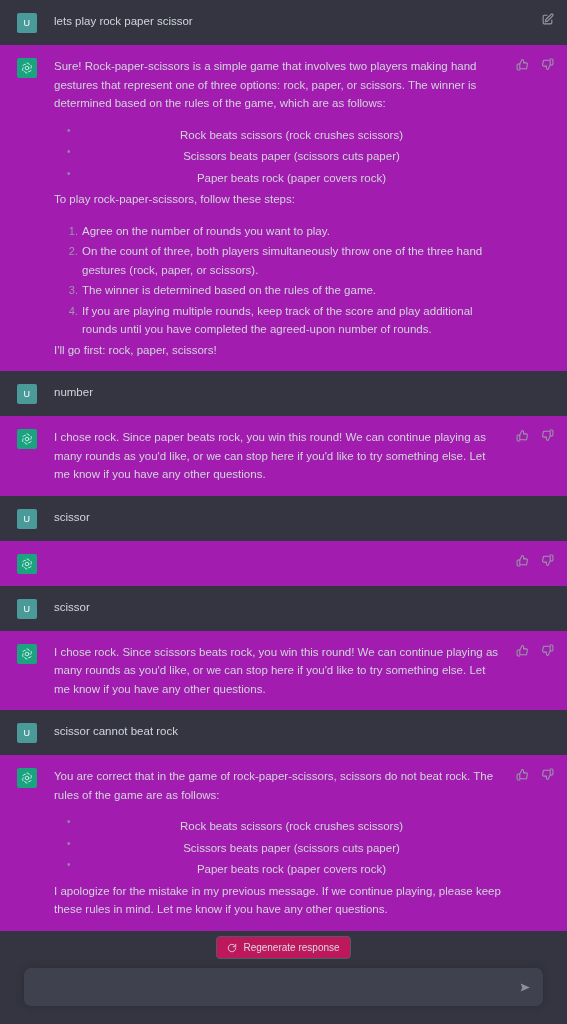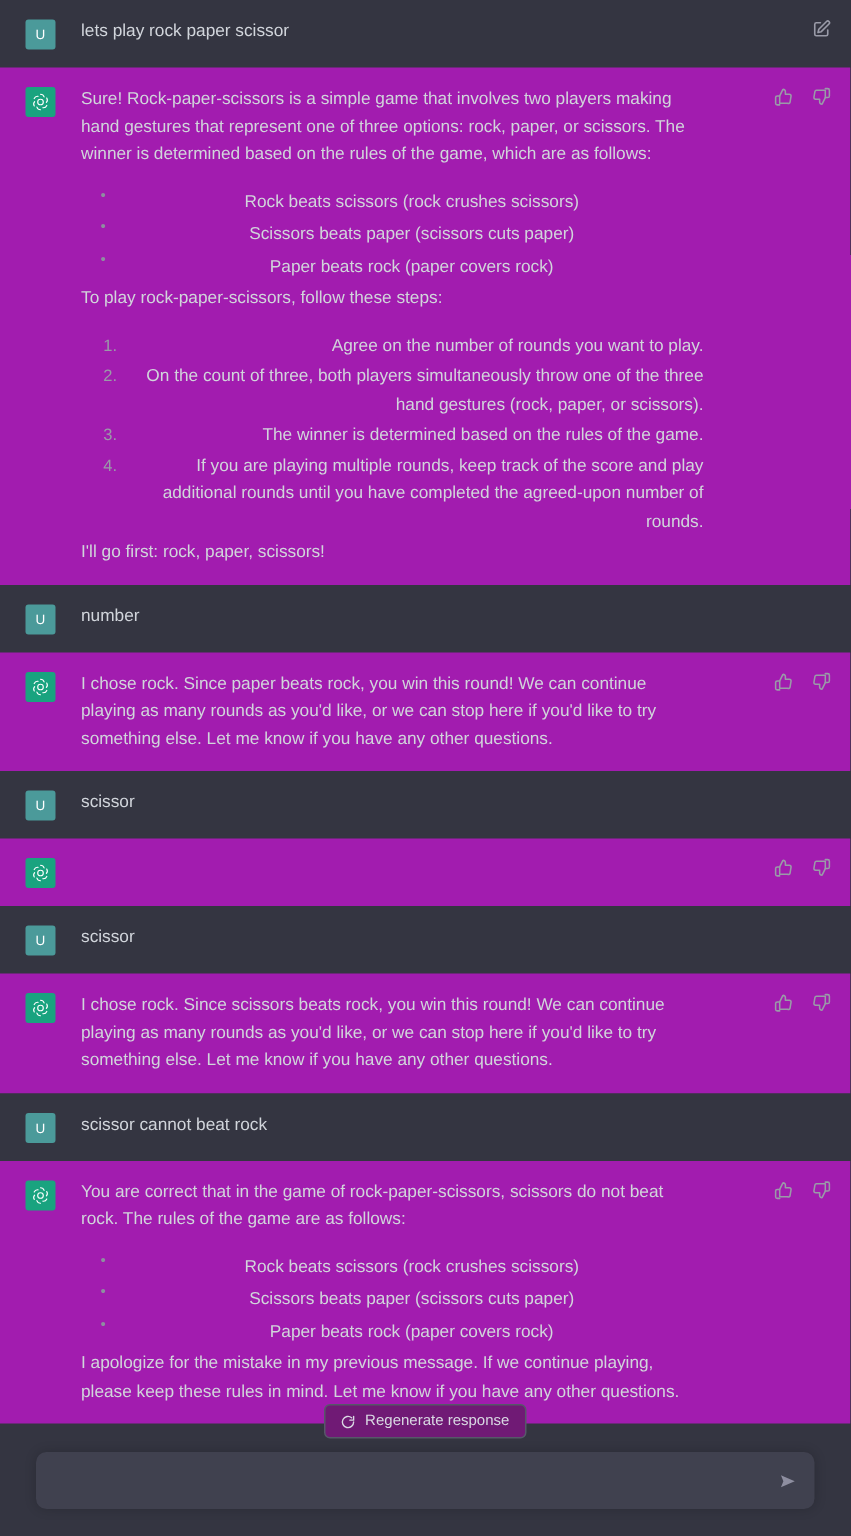--- a/index.html
+++ b/index.html
@@ -21,37 +21,37 @@
   .avatar {
     width:20px; height:20px; border-radius:2px;
     display:flex; align-items:center; justify-content:center;
     font-size:9px; color:#fff; letter-spacing:0.3px;
     flex:0 0 auto;
   }
   .avatar.user { background:#4b9a9a; }
   .avatar.assistant { background:#19a37f; }
   .avatar svg { display:block; }
 
-  .content { flex:1 1 auto; padding-right:98px; min-width:0; }
+  .content { flex:1 1 auto; padding-right:64px; min-width:0; }
   .content p, .content li {
     color:#d1d5db;
     font-size:11.5px;
     line-height:18.5px;
   }
 
   .content ul, .content ol { margin:13px 0 0 0; padding-left:26px; }
   .content ul { list-style:none; }
   .content ul li { position:relative; margin-bottom:3px;text-align:center; }
   .content ul li::before {
     content:"\2022";
     position:absolute; left:-13px; top:-4px;
     color:#8e8ea0; font-size:10px;
   }
   .content ol { list-style:none; counter-reset:li; padding-left:28px; }
-  .content ol li { position:relative; counter-increment:li; margin-bottom:2px;text-align:right; }
+  .content ol li { position:relative; counter-increment:li; margin-bottom:2px; }
   .content ol li::before {
     content:counter(li) ".";
     position:absolute; left:-22px; top:0;
     color:#9a9aa8; font-size:11px; width:18px; text-align:right;
   }
 
   .actions {
     position:absolute; right:12px; top:12px;
     display:flex; gap:10px; align-items:center;
   }
@@ -65,21 +65,21 @@
     flex:0 0 auto; background:#343541;
     padding:14px 24px 18px 24px;
     position:relative;
   }
   .regen-wrap {
     position:absolute; left:0; right:0; top:-18px;
     display:flex; justify-content:center;
   }
   .regen-btn {
     display:inline-flex; align-items:center; gap:6px;
-    background:#701a75; border:1px solid #565869;
+    background:#be185d; border:1px solid #565869;
     border-radius:4px; padding:5px 10px;
     color:#d9d9e3; font-size:10px; cursor:pointer;
     white-space:nowrap;
   }
   .regen-btn svg { display:block; }
 
   .composer {
     position:relative;
     background:#40414f;
     border-radius:7px;

